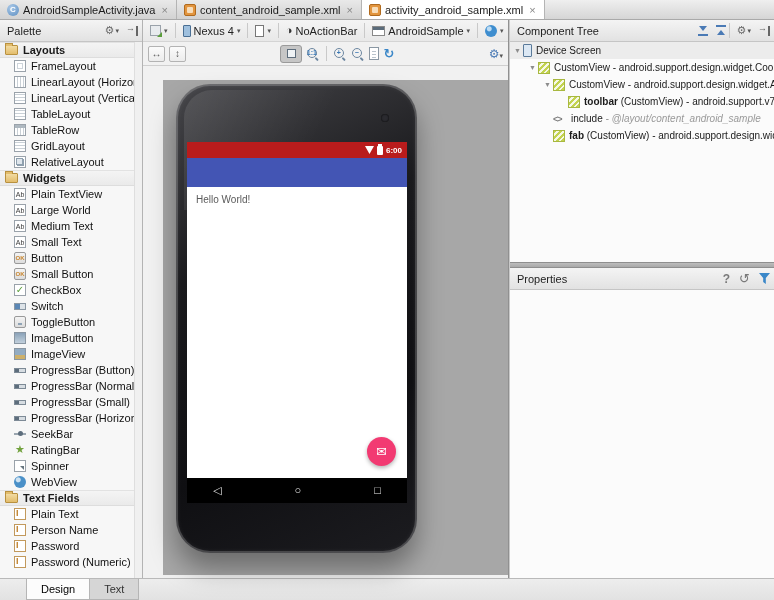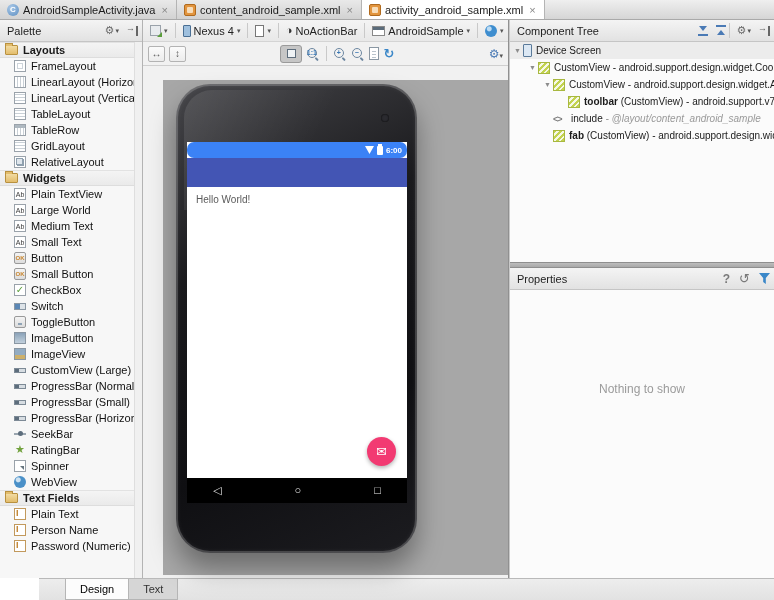--- a/index.html
+++ b/index.html
@@ -94,21 +94,21 @@
   .gearblue { color:#4a7ab5; font-size:12px; }
   .spacer { flex:1; }
 
   
   .canvas { flex:1; position:relative; background:#f1f1f1; }
   .backdrop { position:absolute; left:20px; top:14px; right:0; bottom:3px; background:#a7a7a7; }
   .phone { position:absolute; left:13px; top:4px; width:241px; height:469px; border-radius:34px; background:linear-gradient(155deg,#46464a,#1a1a1d 35%,#0f0f12 70%,#1c1c20); box-shadow:inset 0 0 0 2px rgba(255,255,255,.18), inset 0 0 6px rgba(255,255,255,.12), 0 16px 26px rgba(0,0,0,.35); }
   .phone::before { content:""; position:absolute; left:8px; top:6px; right:8px; height:120px; border-radius:28px 28px 0 0; background:linear-gradient(115deg, rgba(255,255,255,.10), rgba(255,255,255,0) 55%); }
   .camera-dot { position:absolute; right:28px; top:30px; width:8px; height:8px; border-radius:50%; background:#2b2b30; box-shadow:inset 0 0 2px #000; }
   .screen { position:absolute; left:11px; top:58px; width:220px; height:361px; background:#fff; display:flex; flex-direction:column; overflow:hidden; }
-  .statusbar { height:16px; flex:0 0 16px; background:#3b82f6; display:flex; align-items:center; justify-content:flex-end; gap:3px; padding-right:5px;border-radius:7px; }
+  .statusbar { height:16px; flex:0 0 16px; background:#b91c1c; display:flex; align-items:center; justify-content:flex-end; gap:3px; padding-right:5px; }
   .wifi { width:9px; height:8px; background:#fff; clip-path:polygon(0 0,100% 0,50% 100%); }
   .battery { width:6px; height:9px; background:#fff; border-radius:1px; position:relative; }
   .battery::before { content:""; position:absolute; top:-2px; left:1px; right:1px; height:2px; background:#fff; }
   .stime { color:#fff; font-size:8px; font-weight:bold; }
   .appbar { height:29px; flex:0 0 29px; }
   .content { flex:1; position:relative; background:#fff; }
   .hello { position:absolute; left:9px; top:7px; font-size:10px; color:#5a5a5a; }
   .fab { position:absolute; right:11px; bottom:12px; width:29px; height:29px; border-radius:50%; display:flex; align-items:center; justify-content:center; box-shadow:0 2px 4px rgba(0,0,0,.3); }
   .fab .env { color:#fff; font-size:13px; line-height:13px; }
   .navbar { height:25px; flex:0 0 25px; background:#000; display:flex; align-items:center; justify-content:space-between; padding:0 26px; }
@@ -136,21 +136,21 @@
   .exico.col::before { top:auto; bottom:1px; border-top:none; border-bottom:5px solid #4a7ab5; }
   .exico.col::after { bottom:auto; top:0; }
   .hsplit { height:6px; flex:0 0 6px; background:linear-gradient(#bdbdbd,#a9a9a9); border-top:1px solid #8f8f8f; border-bottom:1px solid #8f8f8f; }
   .props-body { flex:1; position:relative; background:#fbfbfb; }
   .nothing { position:absolute; left:0; right:0; top:92px; text-align:center; color:#9b9b9b; font-size:12px; }
   .qmark { color:#7a7a7a; font-weight:bold; font-size:12px; margin-left:8px; }
   .undoico { color:#7a7a7a; font-size:13px; margin-left:9px; }
   .funnel { width:11px; height:11px; margin-left:9px; background:#3a87c8; clip-path:polygon(0 0,100% 0,62% 45%,62% 100%,38% 82%,38% 45%); }
 
   
-  .bottombar { height:22px; flex:0 0 22px; background:linear-gradient(#ededed,#e2e2e2); border-top:1px solid #b9b9b9; display:flex; align-items:stretch; padding-left:26px;margin-left:39px; }
+  .bottombar { height:22px; flex:0 0 22px; background:linear-gradient(#ededed,#e2e2e2); border-top:1px solid #b9b9b9; display:flex; align-items:stretch; padding-left:26px; }
   .btab { display:flex; align-items:center; padding:0 14px; border:1px solid #b5b5b5; border-top:none; margin-right:-1px; background:#d6d6d6; color:#333; }
   .btab.active { background:#fcfcfc; color:#000; }
 </style>
 </head>
 <body>
 
 <div id="app">
 
   <div class="tabbar">
       <div class="etab">
@@ -254,21 +254,21 @@
           <div class="pitem">
             <span class="pi pi-image-button"></span>
             <span>ImageButton</span>
           </div>
           <div class="pitem">
             <span class="pi pi-image-view"></span>
             <span>ImageView</span>
           </div>
           <div class="pitem">
             <span class="pi pi-progress"></span>
-            <span>CustomView (Large)</span>
+            <span>ProgressBar (Button)</span>
           </div>
           <div class="pitem">
             <span class="pi pi-progress"></span>
             <span>ProgressBar (Normal)</span>
           </div>
           <div class="pitem">
             <span class="pi pi-progress"></span>
             <span>ProgressBar (Small)</span>
           </div>
           <div class="pitem">
@@ -295,20 +295,24 @@
             <span class="folder"></span>
             <span>Text Fields</span>
           </div>
           <div class="pitem">
             <span class="pi pi-field"></span>
             <span>Plain Text</span>
           </div>
           <div class="pitem">
             <span class="pi pi-field"></span>
             <span>Person Name</span>
+          </div>
+          <div class="pitem">
+            <span class="pi pi-field"></span>
+            <span>Password</span>
           </div>
           <div class="pitem">
             <span class="pi pi-field"></span>
             <span>Password (Numeric)</span>
           </div>
         </div>
     </div>
 
     <div class="center">
       <div class="dtoolbar">
@@ -438,23 +442,20 @@
             <span class="tlabel"><b>fab</b> (CustomView) - android.support.design.widg</span>
           </div>
         </div>
       <div class="hsplit"></div>
       <div class="panel-head">
         <span class="title">Properties</span>
         <span class="qmark">?</span>
         <span class="undoico">↺</span>
         <span class="funnel"></span>
       </div>
-      <div class="props-body">
-        <div class="nothing">Nothing to show</div>
-      </div>
     </div>
   </div>
 
   <div class="bottombar">
       <div class="btab active">Design</div>
       <div class="btab">Text</div>
     </div>
 
 </div>
 

